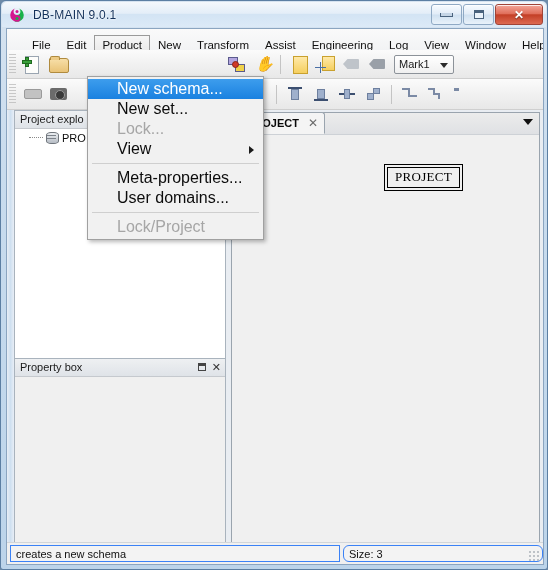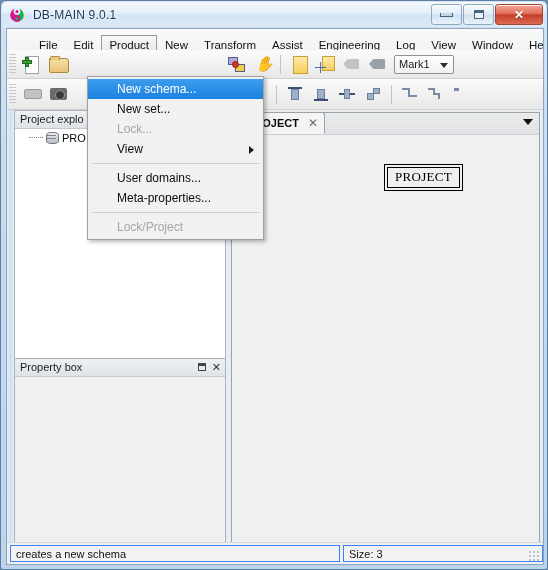--- a/index.html
+++ b/index.html
@@ -62,21 +62,21 @@
     border:1px solid #8ba5c0;
     box-sizing:border-box;
     overflow:hidden;
   }
 
   
   #menubar{
     position:absolute;left:0;top:0;width:100%;height:32px;
     background:linear-gradient(to bottom,#fafafa,#eef0f2);
     border-bottom:1px solid #c8ccd0;
-    display:flex;align-items:center;box-sizing:border-box;padding-left:24px;
+    display:flex;align-items:center;box-sizing:border-box;padding-left:17px;
   }
   .menu-item{
     padding:2px 7px;font-size:11.5px;color:#101010;cursor:default;
     border:1px solid transparent;line-height:14px;
   }
   .menu-item u{text-decoration:underline;}
   .menu-item.open{
     background:linear-gradient(to bottom,#f6f6f6,#e8e8e8);
     border:1px solid #9a9a9a;
     border-bottom-color:#e8e8e8;
@@ -229,38 +229,38 @@
     background:#f0f0f0;border-top:1px solid #d2d6da;
     display:flex;align-items:center;box-sizing:border-box;
   }
   .status-cell{
     height:17px;margin:2px 0 2px 3px;
     border:1px solid #3b82f6;background:#f3f3f3;
     display:flex;align-items:center;padding-left:5px;
     font-size:11px;color:#101010;box-sizing:border-box;
   }
   #status-msg{width:330px;}
-  #status-size{flex:1;margin-right:0;}
+  #status-size{flex:1;margin-right:0;border-radius:6px;}
   #grip{
     position:absolute;right:3px;bottom:2px;width:12px;height:12px;
     background-image:
       radial-gradient(#b0b6bc 40%,transparent 41%);
     background-size:4px 4px;opacity:.8;
   }
 
   
   #dropdown{
     position:absolute;left:80px;top:47px;width:175px;
     background:#f1f1f1;border:1px solid #a0a0a0;
     box-shadow:2px 2px 4px rgba(0,0,0,.28);
     padding:2px 0 2px 0;z-index:50;
   }
   .mi{
     height:20px;display:flex;align-items:center;
-    padding-left:29px;font-size:12px;color:#0c0c0c;position:relative;
+    padding-left:29px;font-size:16px;color:#0c0c0c;position:relative;
   }
   .mi.sel{background:linear-gradient(to bottom,#3d9ded,#1a81e0);color:#fff;}
   .mi.dis{color:#a6a6a6;}
   .mi .sub{
     position:absolute;right:9px;top:7px;width:0;height:0;
     border-top:4px solid transparent;border-bottom:4px solid transparent;border-left:5px solid #1a1a1a;
   }
   .msep{height:1px;background:#cfcfcf;margin:4px 4px 4px 4px;}
 </style>
 </head>
@@ -469,20 +469,20 @@
 
     <div id="dropdown">
       <div class="mi sel">New schema...</div>
       <div class="mi">New set...</div>
       <div class="mi dis">Lock...</div>
       <div class="mi">
         <span>View</span>
         <i class="sub"></i>
       </div>
       <div class="msep"></div>
+      <div class="mi">Meta-properties...</div>
       <div class="mi">User domains...</div>
-      <div class="mi">Meta-properties...</div>
       <div class="msep"></div>
       <div class="mi dis">Lock/Project</div>
     </div>
 
   </div>
 </div>
 
 </body></html>

